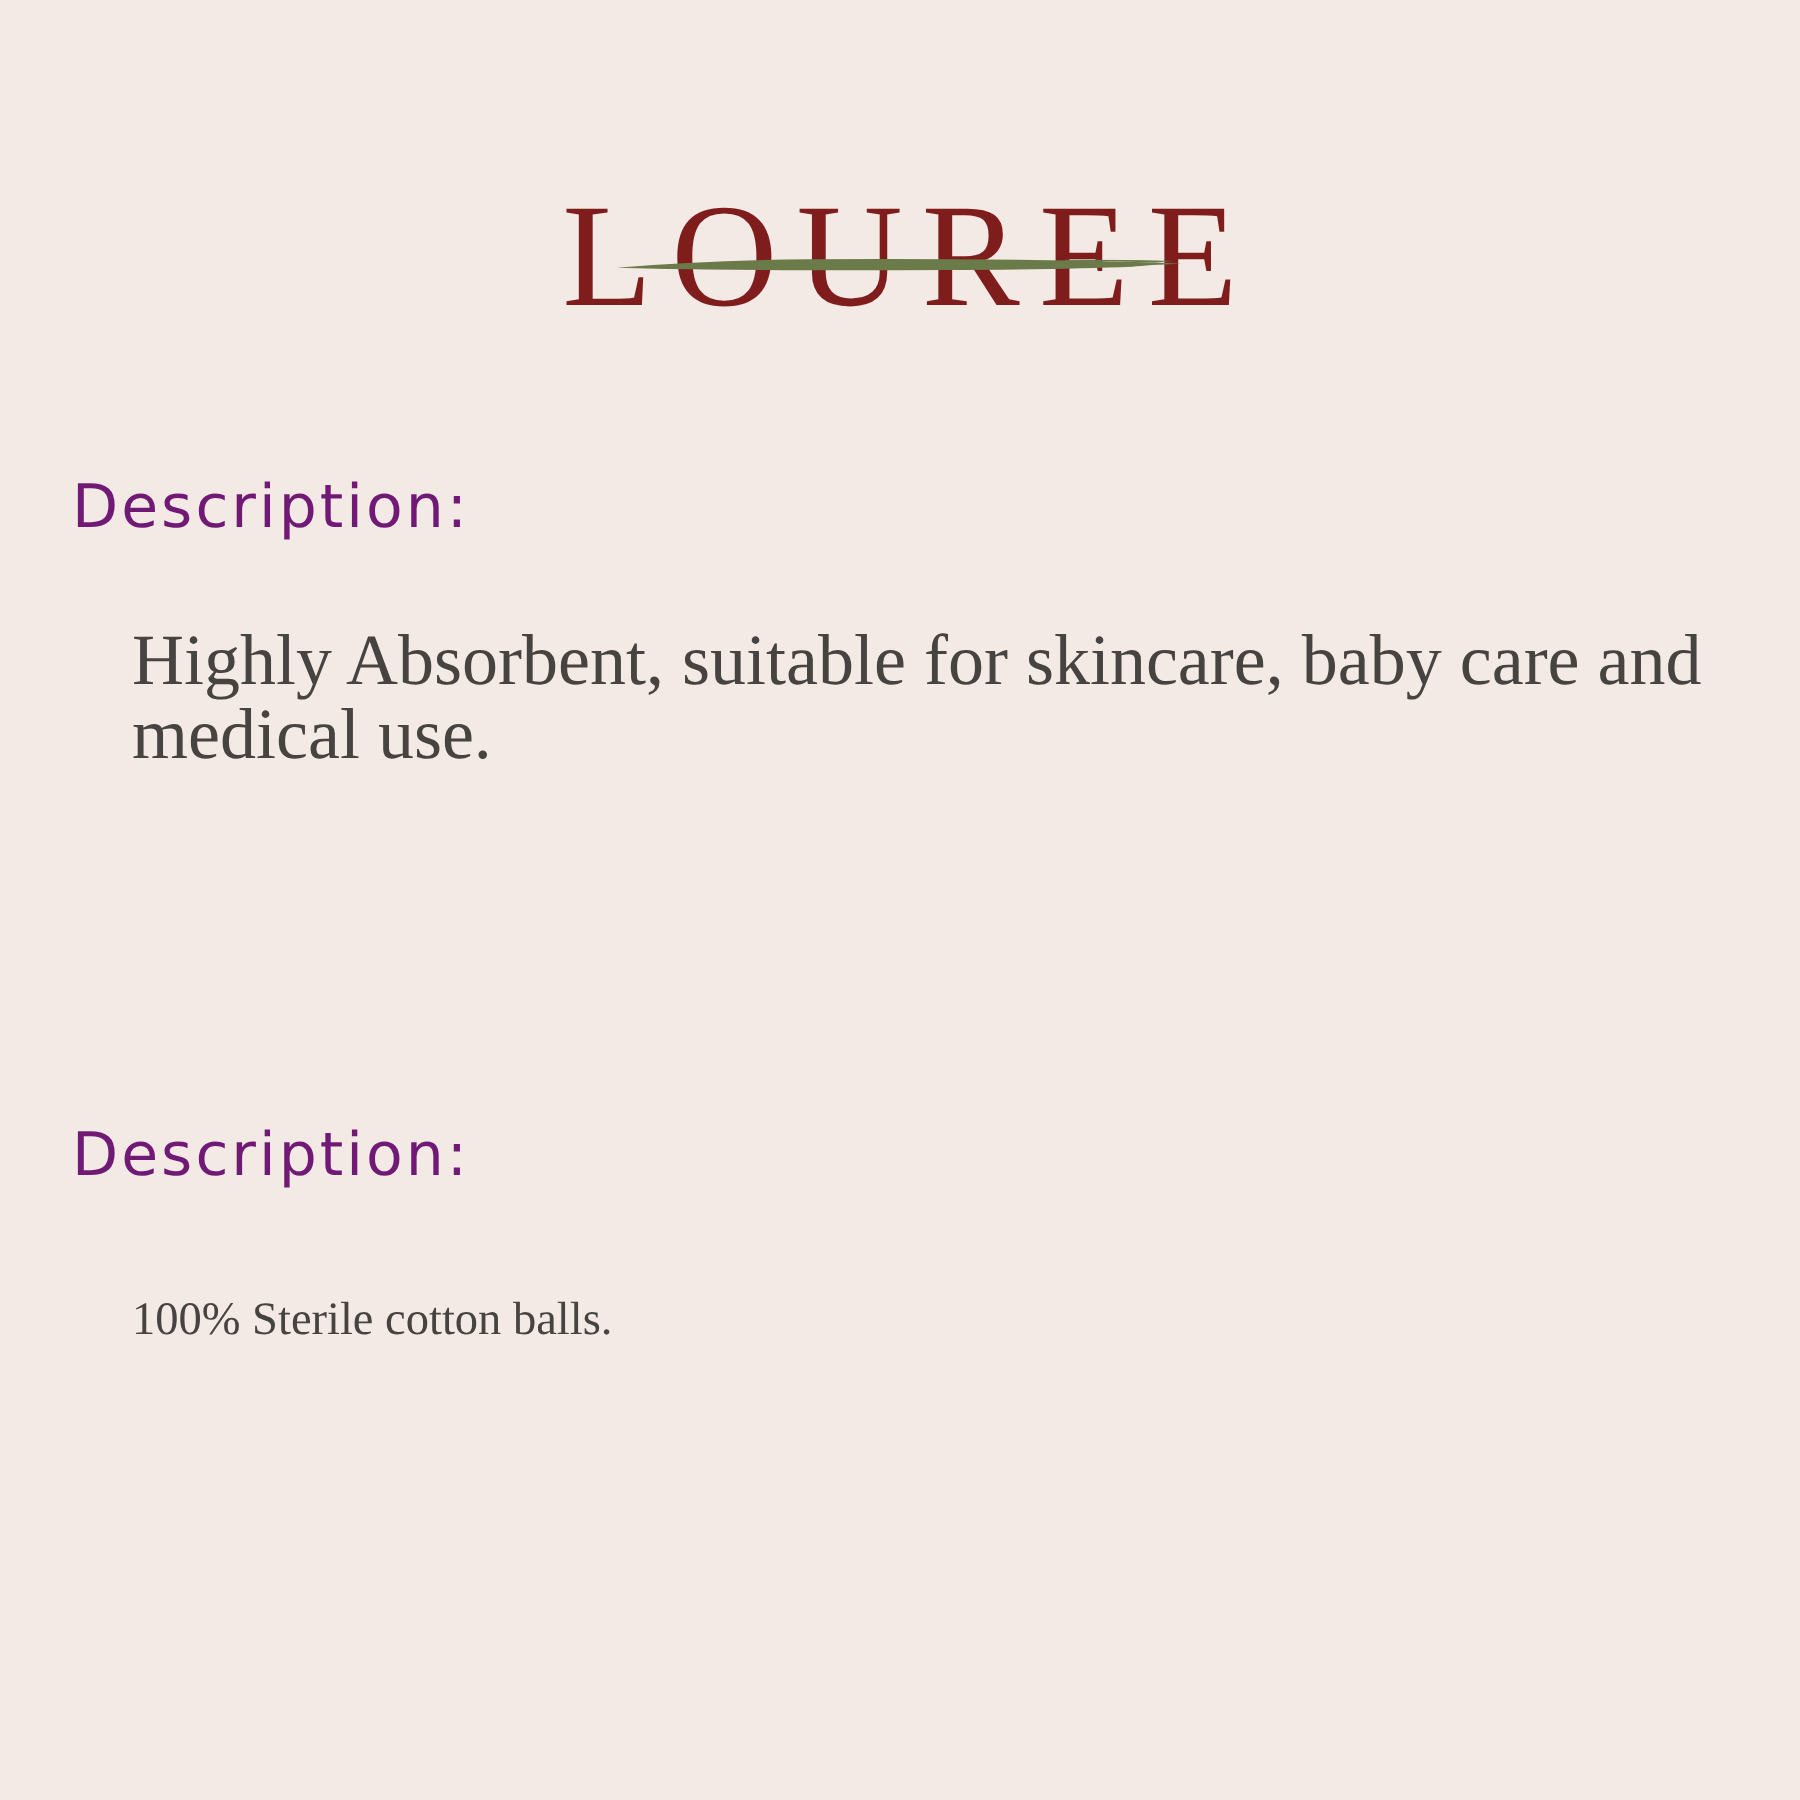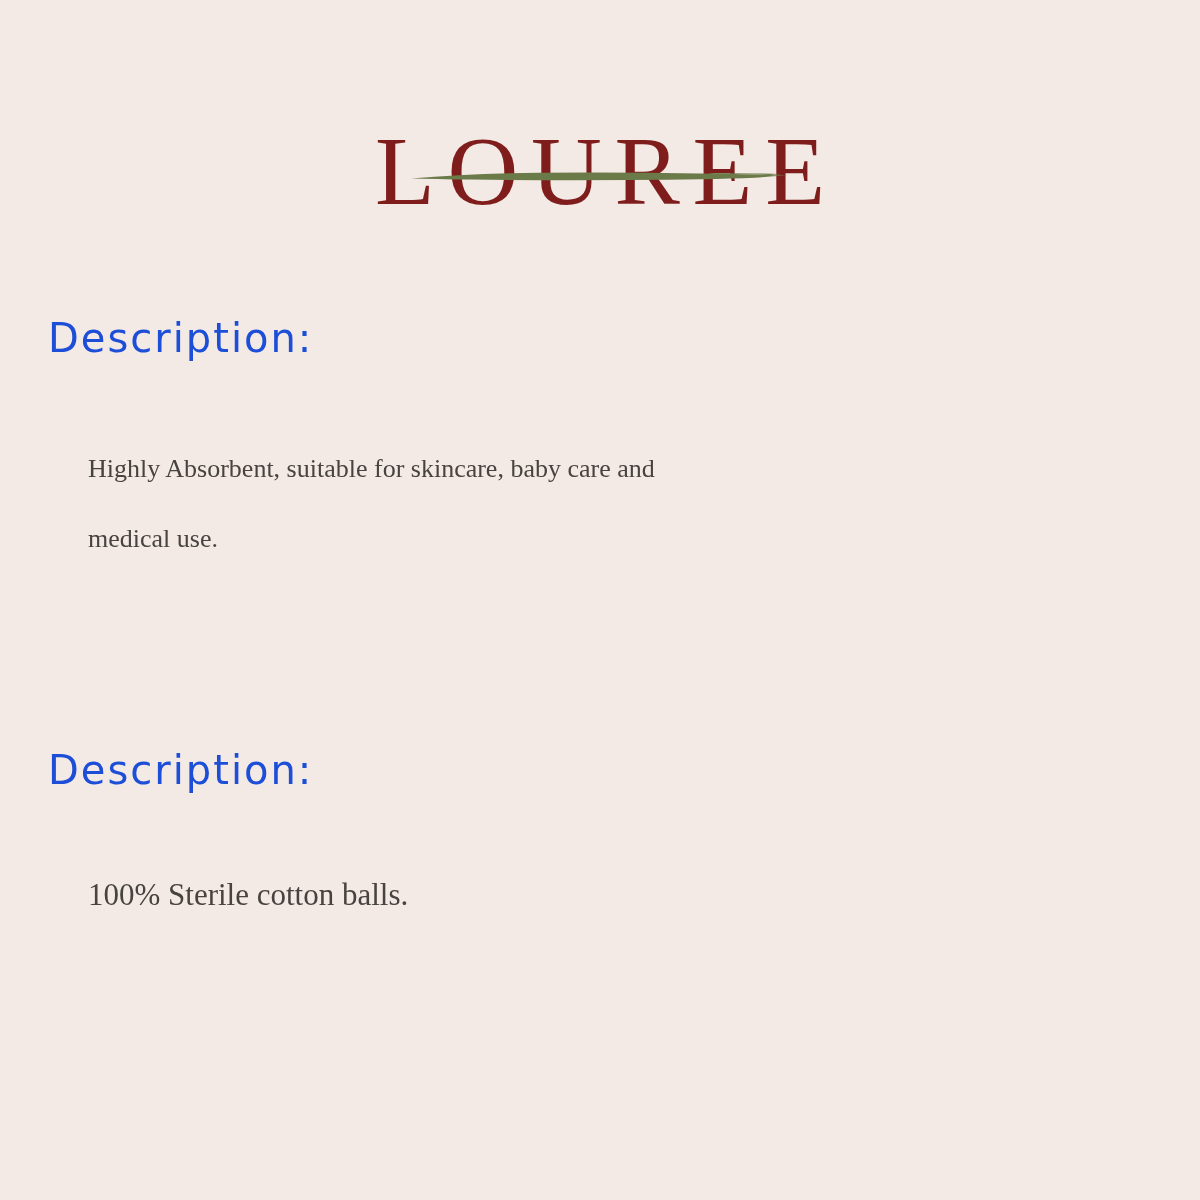--- a/index.html
+++ b/index.html
@@ -34,44 +34,43 @@
   }
   .section-heading {
     position: absolute;
     left: 48px;
     margin: 0;
     font-family: "DejaVu Sans", "Liberation Sans", sans-serif;
     font-weight: 400;
     font-size: 40px;
     line-height: 1;
     letter-spacing: 2px;
-    color: #1d4ed8;
+    color: #701a75;
   }
   .heading-description { top: 318px; }
   .heading-ingredients { top: 750px; }
   .body-text {
     position: absolute;
     left: 88px;
     margin: 0;
     font-family: "Liberation Serif", serif;
     font-weight: 400;
     color: #474340;
     white-space: pre-line;
   }
   .body-description {
-    top: 434px;
-    font-size: 26px;
-    line-height: 70px;
+    top: 416px;
+    font-size: 48px;
+    line-height: 49px;
     max-width: 1060px;
   }
   .body-ingredients {
     top: 860px;
     font-size: 31px;
     line-height: 1.2;
-    margin-top: 16px;
   }
 </style>
 </head>
 <body>
 
 <div class="page">
 
   <h1 class="logo">LOUREE</h1>
 
   <svg class="brush" viewBox="0 0 380 18" preserveAspectRatio="none" aria-hidden="true">

